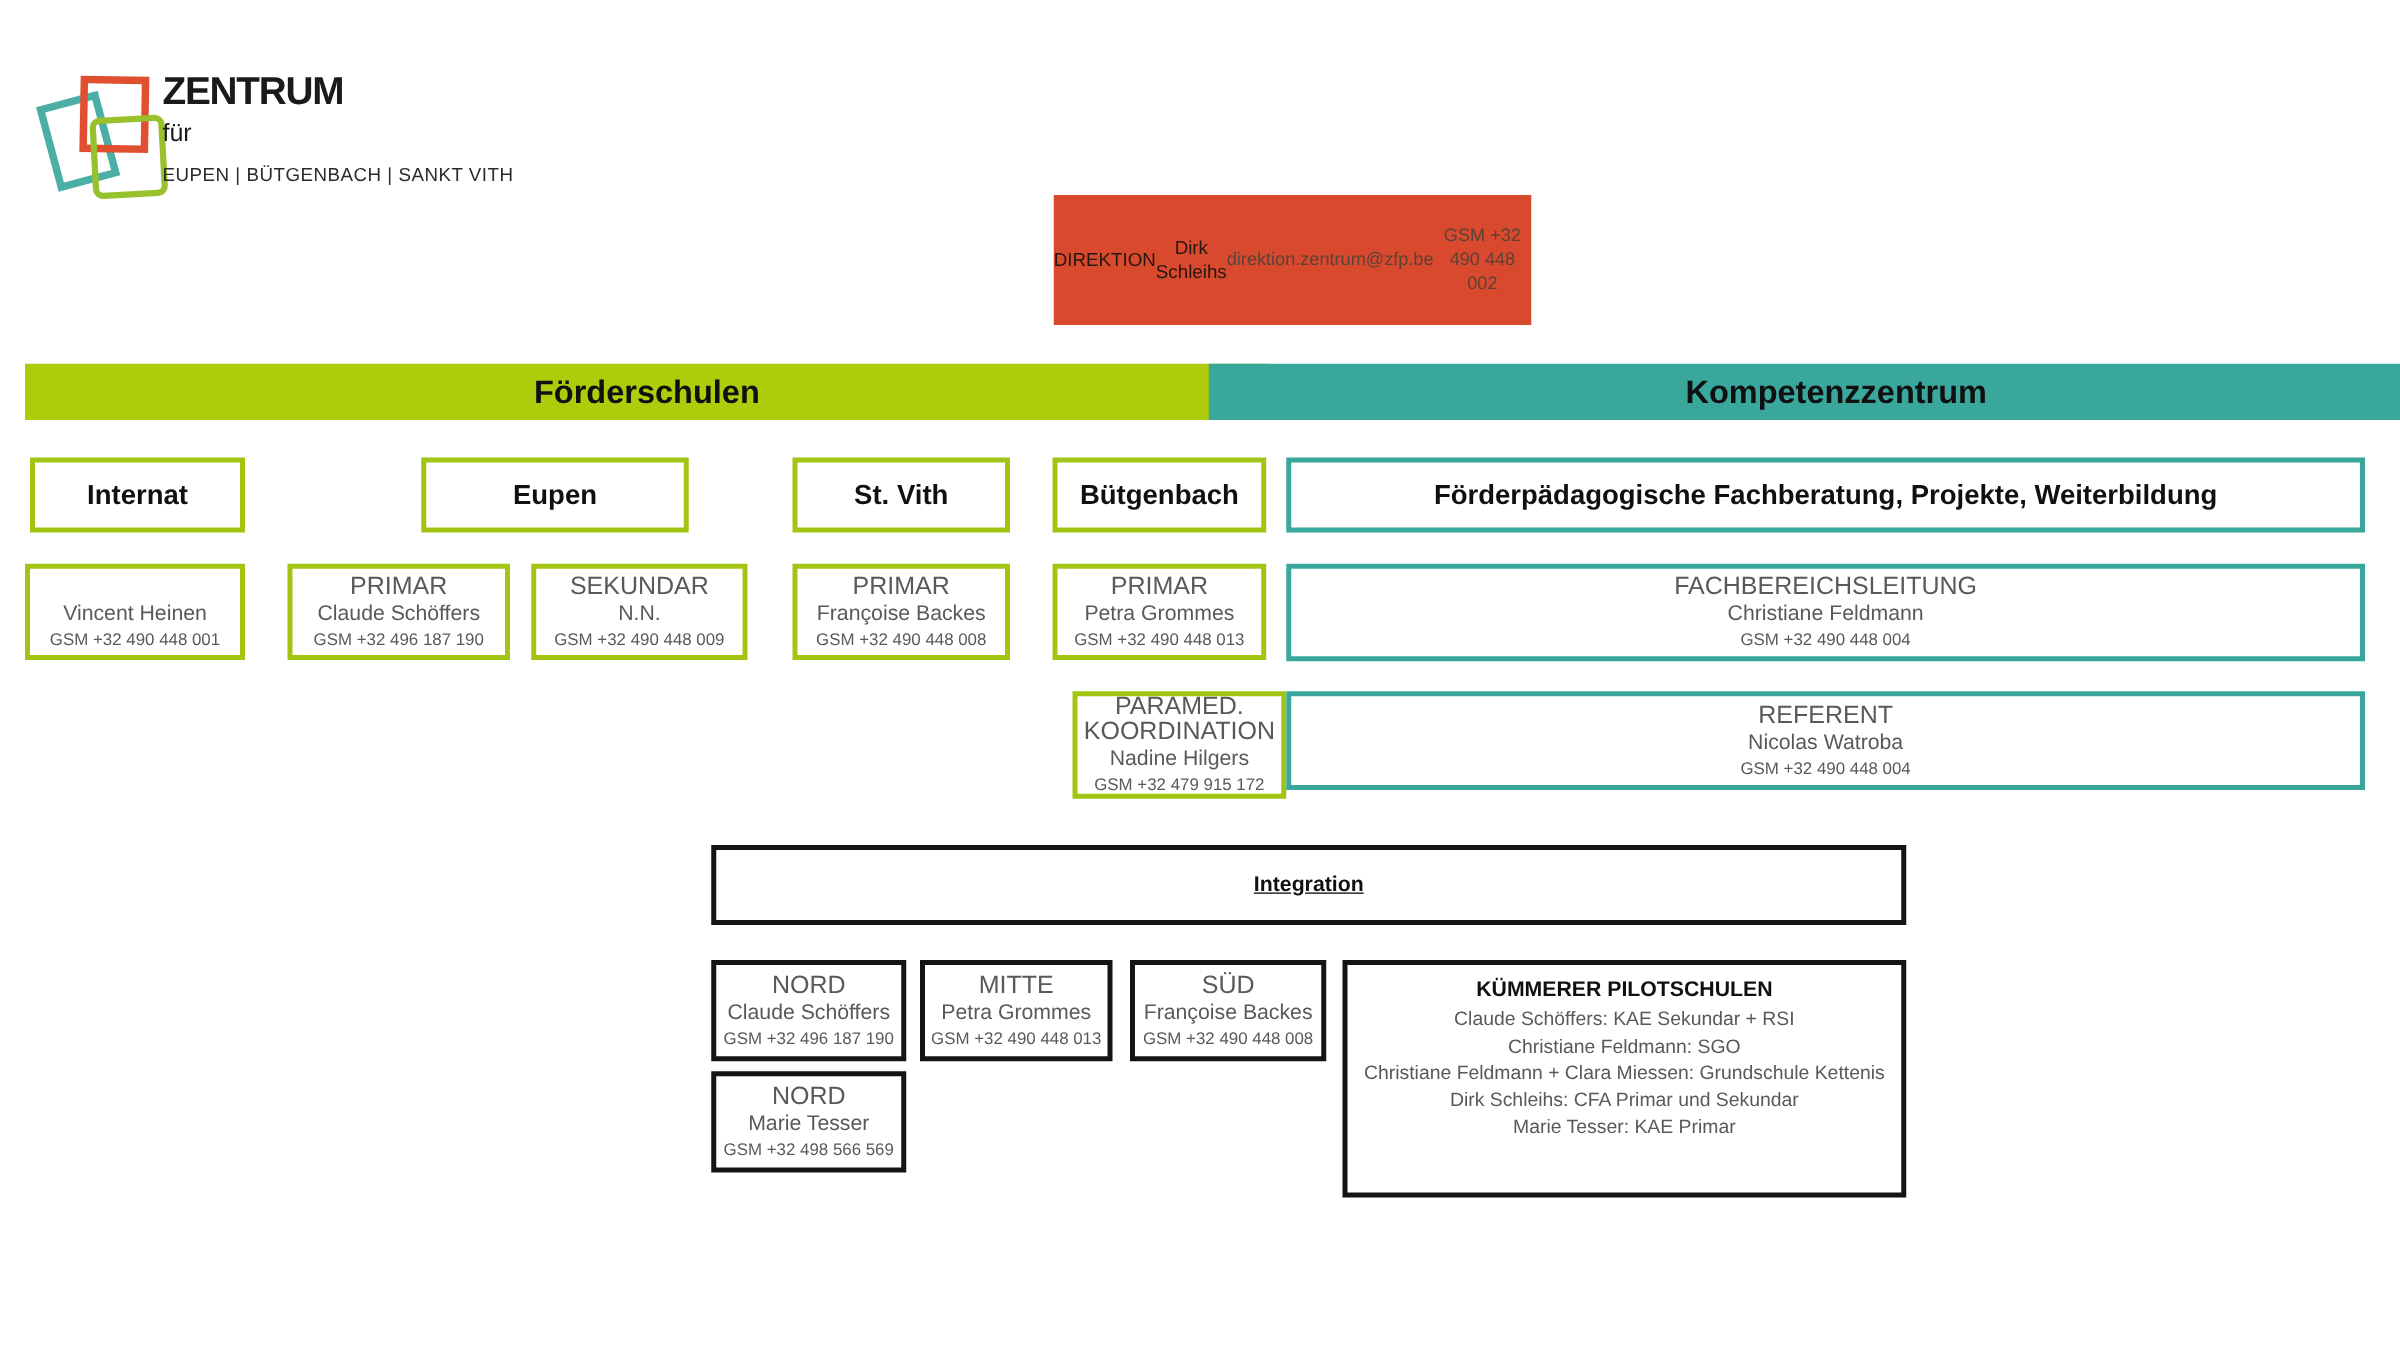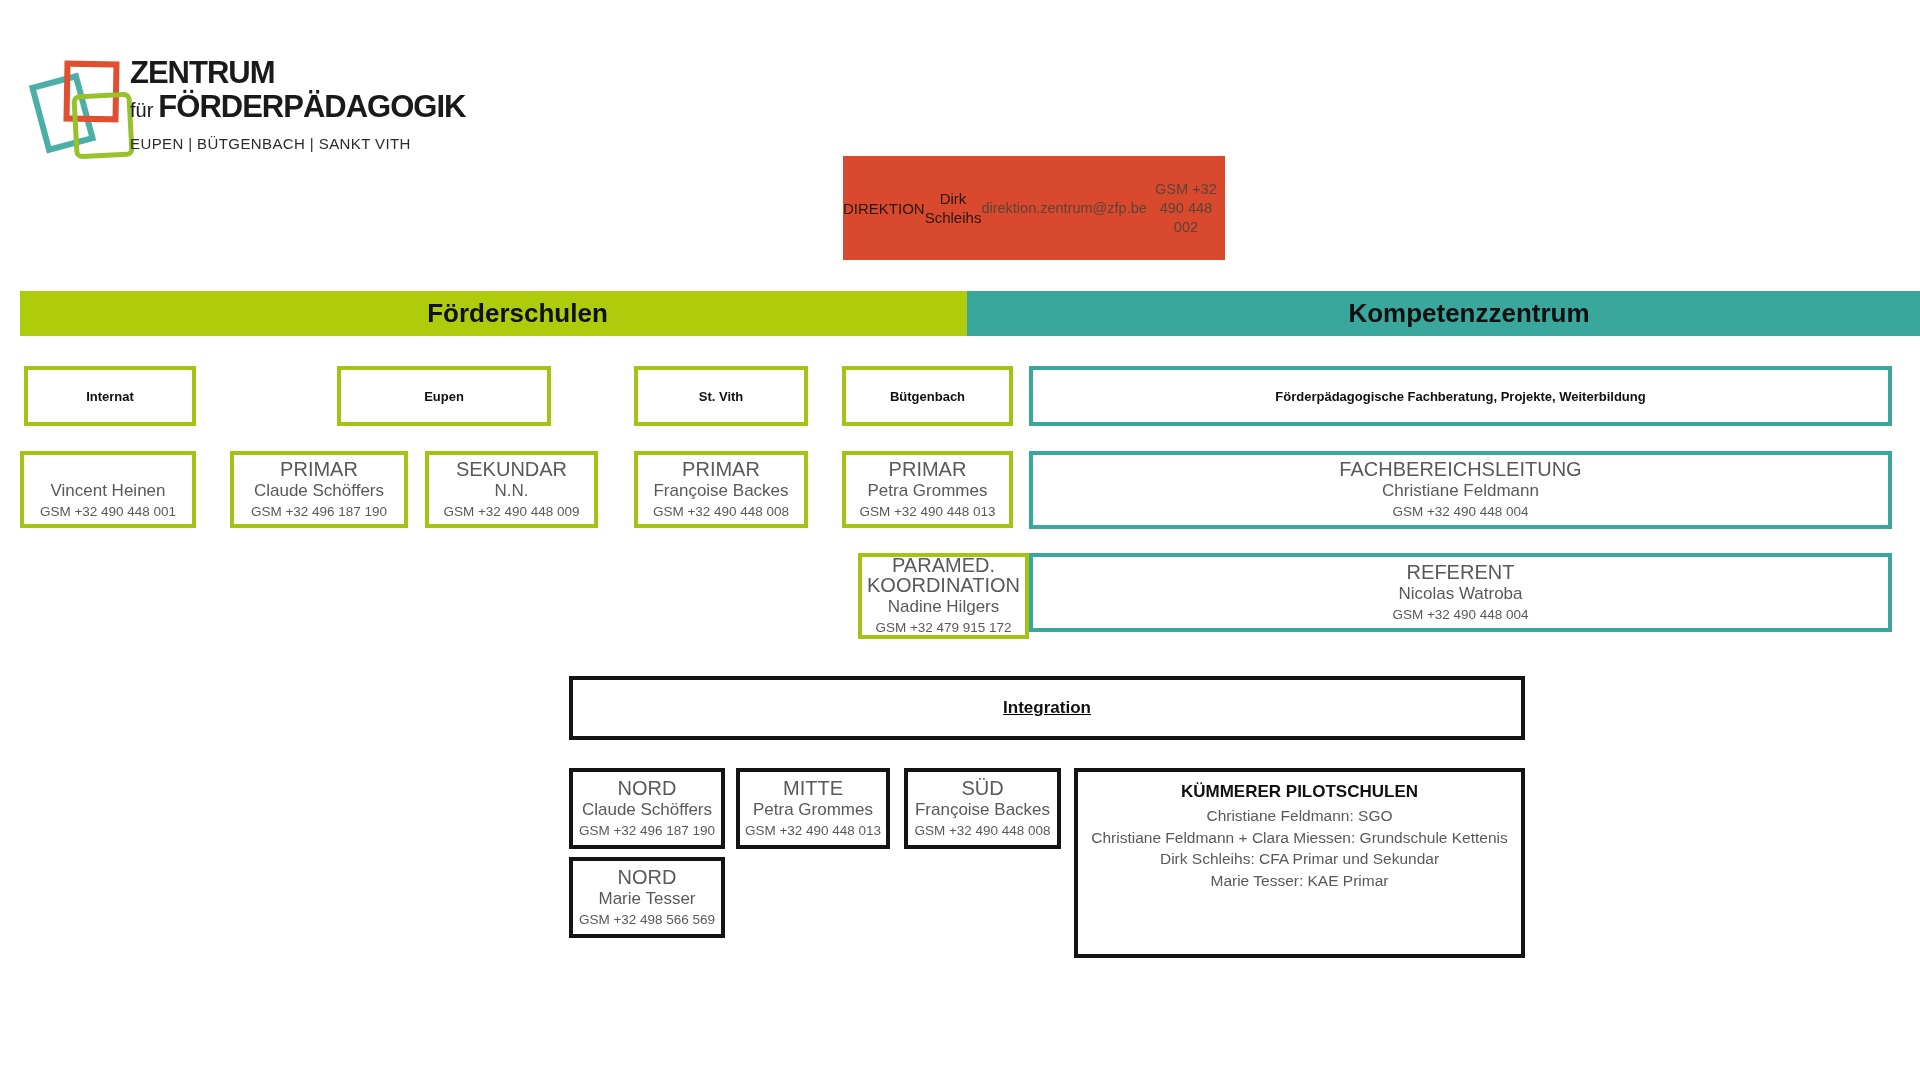--- a/index.html
+++ b/index.html
@@ -33,21 +33,21 @@
        font-size:26px;font-weight:700;color:#101010;}
   .bar-green{background:var(--green);}
   .bar-teal{background:var(--teal);}
 
   .box{position:absolute;background:#ffffff;display:flex;flex-direction:column;
        align-items:center;justify-content:center;text-align:center;}
   .outline-green{border:4px solid var(--green-border);}
   .outline-teal{border:4px solid var(--teal);}
   .outline-black{border:4px solid #141414;}
 
-  .cat-label{font-size:13px;font-weight:700;color:#101010;}
+  .cat-label{font-size:22px;font-weight:700;color:#101010;}
   .b-title{font-size:20px;color:var(--text-gray);line-height:20px;min-height:20px;}
   .b-name{font-size:17px;color:var(--text-gray);line-height:23px;}
   .b-phone{font-size:13.5px;color:var(--text-gray);line-height:19px;}
 
   
   .direktion{position:absolute;left:843px;top:156px;width:382px;height:104px;background:var(--red);
              display:flex;flex-direction:row;align-items:center;justify-content:center;text-align:center;}
   .d-title,.d-name{font-size:15px;color:#26180f;line-height:19px;}
   .d-email,.d-phone{font-size:14.5px;color:#5c4336;line-height:19px;}
 
@@ -64,21 +64,20 @@
 <div class="canvas">
 
   <header class="logo">
     <span class="sq sq-teal"></span>
     <span class="sq sq-red"></span>
     <span class="sq sq-green"></span>
     <div class="logo-text">
       <div class="logo-line1">ZENTRUM</div>
       <div class="logo-line2">
         <span class="logo-fur">für</span>
-        <span>FÖRDERPÄDAGOGIK</span>
       </div>
       <div class="logo-subtitle">EUPEN | BÜTGENBACH | SANKT VITH</div>
     </div>
   </header>
 
   <section class="direktion">
     <div class="d-title">DIREKTION</div>
     <div class="d-name">Dirk Schleihs</div>
     <div class="d-email">direktion.zentrum@zfp.be</div>
     <div class="d-phone">GSM +32 490 448 002</div>
@@ -169,20 +168,21 @@
   </div>
 
   <div class="box outline-black" style="left:904px;top:768px;width:157px;height:81px;">
     <div class="b-title">SÜD</div>
     <div class="b-name">Françoise Backes</div>
     <div class="b-phone">GSM +32 490 448 008</div>
   </div>
 
   <div class="box outline-black kuemmerer" style="left:1074px;top:768px;width:451px;height:190px;">
     <div class="k-title">KÜMMERER PILOTSCHULEN</div>
+    <div class="k-line">Claude Schöffers: KAE Sekundar + RSI</div>
     <div class="k-line">Christiane Feldmann: SGO</div>
     <div class="k-line">Christiane Feldmann + Clara Miessen: Grundschule Kettenis</div>
     <div class="k-line">Dirk Schleihs: CFA Primar und Sekundar</div>
     <div class="k-line">Marie Tesser: KAE Primar</div>
   </div>
 
   <div class="box outline-black" style="left:569px;top:857px;width:156px;height:81px;">
     <div class="b-title">NORD</div>
     <div class="b-name">Marie Tesser</div>
     <div class="b-phone">GSM +32 498 566 569</div>

